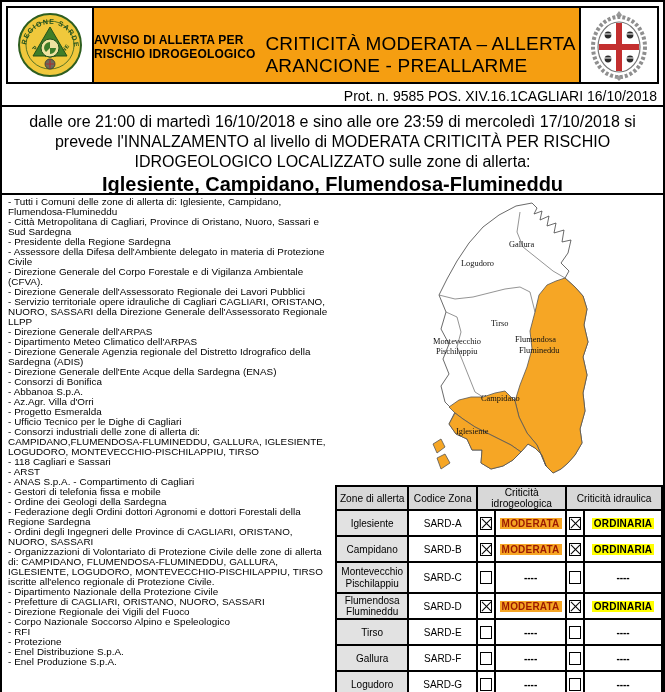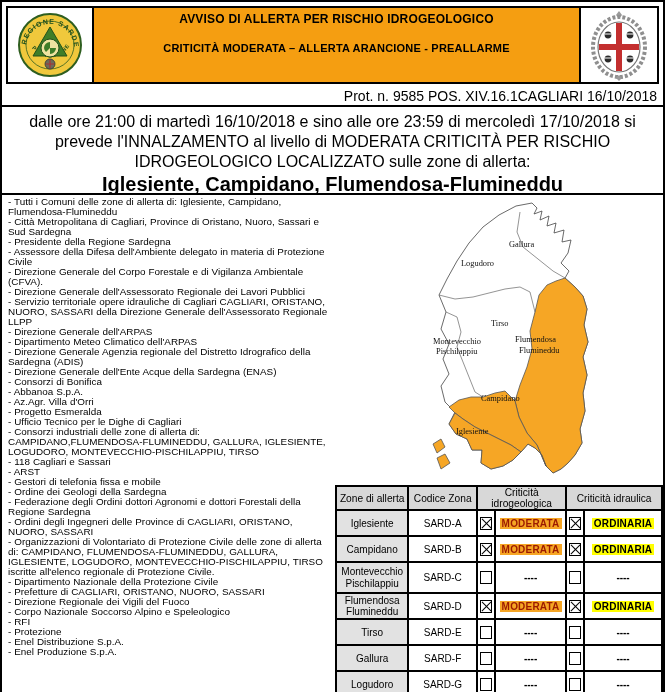--- a/index.html
+++ b/index.html
@@ -13,23 +13,23 @@
   *{box-sizing:border-box;margin:0;padding:0}
   html,body{width:665px;height:692px;overflow:hidden;background:#fff;
     font-family:"Liberation Sans","DejaVu Sans",sans-serif;color:#000}
   .page{width:665px;height:692px;border:2px solid #000;border-bottom:none;position:relative;background:#fff}
 
   
   .header-box{margin:4px;height:78px;border:2px solid #000;display:flex;align-items:stretch}
   .logo-cell{width:84px;background:#fff;display:flex;align-items:center;justify-content:center}
   .logo-cell.right{width:76px}
   .banner{flex:1;background:var(--orange_banner);border-left:2px solid #000;border-right:2px solid #000;
-    display:flex;flex-direction:column;align-items:center;justify-content:flex-start;padding-top:4px}
+    display:flex;flex-direction:row;align-items:center;justify-content:flex-start;padding-top:4px}
   .banner .t1{font-weight:bold;font-size:12px;letter-spacing:.2px}
-  .banner .t2{font-weight:bold;font-size:11px;margin-top:16px;letter-spacing:.2px}
+  .banner .t2{font-weight:normal;font-size:19px;margin-top:16px;letter-spacing:.2px}
 
   
   .prot-row{display:flex;justify-content:flex-end;align-items:center;
     padding:1px 6px 2px 6px;border-bottom:2px solid #000;font-size:14px;height:19px}
 
   
   .announce{border-bottom:2px solid #000;text-align:center;padding:5px 8px 2px 8px;height:88px}
   .announce .intro{font-size:11px;margin-bottom:5px}
   .announce .period{font-size:16px;line-height:1.26}
   .announce .zones{font-size:20px;font-weight:bold;margin-top:1px}
@@ -143,20 +143,21 @@
         <div class="recipient">- Direzione Generale Agenzia regionale del Distretto Idrografico della Sardegna (ADIS)</div>
         <div class="recipient">- Direzione Generale dell'Ente Acque della Sardegna (ENAS)</div>
         <div class="recipient">- Consorzi di Bonifica</div>
         <div class="recipient">- Abbanoa S.p.A.</div>
         <div class="recipient">- Az.Agr. Villa d'Orri</div>
         <div class="recipient">- Progetto Esmeralda</div>
         <div class="recipient">- Ufficio Tecnico per le Dighe di Cagliari</div>
         <div class="recipient">- Consorzi industriali delle zone di allerta di: CAMPIDANO,FLUMENDOSA-FLUMINEDDU, GALLURA, IGLESIENTE, LOGUDORO, MONTEVECCHIO-PISCHILAPPIU, TIRSO</div>
         <div class="recipient">- 118 Cagliari e Sassari</div>
         <div class="recipient">- ARST</div>
+        <div class="recipient">- ANAS S.p.A. - Compartimento di Cagliari</div>
         <div class="recipient">- Gestori di telefonia fissa e mobile</div>
         <div class="recipient">- Ordine dei Geologi della Sardegna</div>
         <div class="recipient">- Federazione degli Ordini dottori Agronomi e dottori Forestali della Regione Sardegna</div>
         <div class="recipient">- Ordini degli Ingegneri delle Province di CAGLIARI, ORISTANO, NUORO, SASSARI</div>
         <div class="recipient">- Organizzazioni di Volontariato di Protezione Civile delle zone di allerta di: CAMPIDANO, FLUMENDOSA-FLUMINEDDU, GALLURA, IGLESIENTE, LOGUDORO, MONTEVECCHIO-PISCHILAPPIU, TIRSO iscritte all'elenco regionale di Protezione Civile.</div>
         <div class="recipient">- Dipartimento Nazionale della Protezione Civile</div>
         <div class="recipient">- Prefetture di CAGLIARI, ORISTANO, NUORO, SASSARI</div>
         <div class="recipient">- Direzione Regionale dei Vigili del Fuoco</div>
         <div class="recipient">- Corpo Nazionale Soccorso Alpino e Speleologico</div>
         <div class="recipient">- RFI</div>

